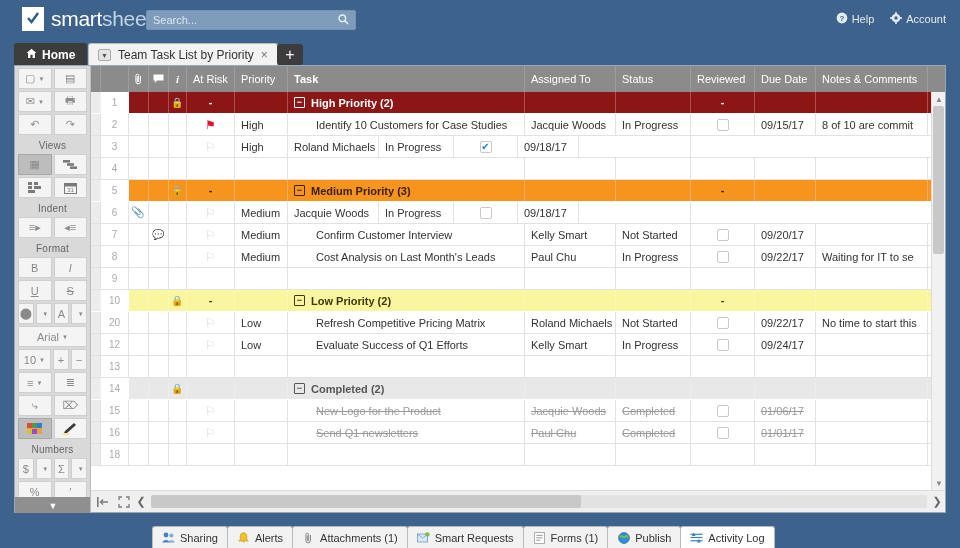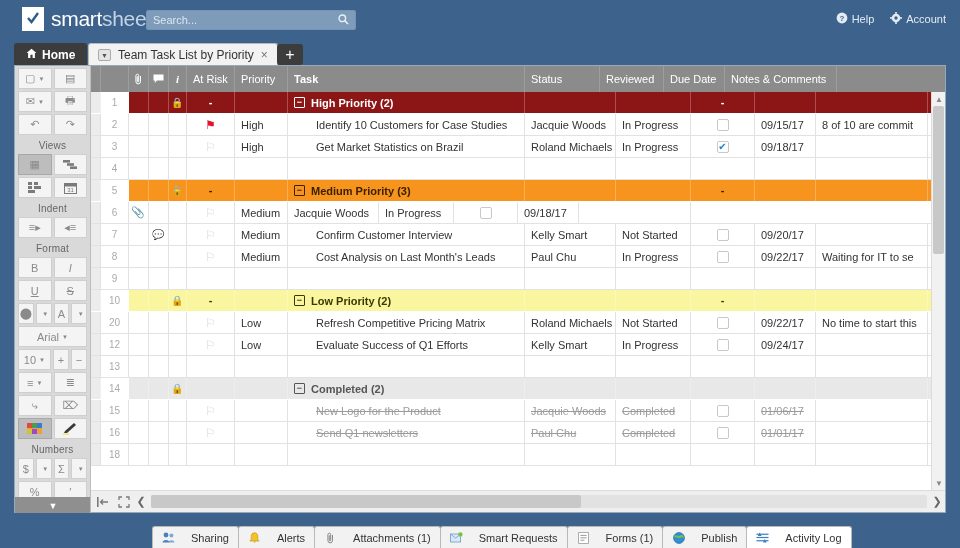--- a/index.html
+++ b/index.html
@@ -206,21 +206,21 @@
   .harrow { width: 16px; text-align: center; color: #666; font-size: 11px; }
 
   
   .botbar {
     position: absolute; left: 0; bottom: 0; width: 960px; height: 35px;
     background: #3d628b;
   }
   .botbar .tabs { position: absolute; left: 152px; bottom: 0; display: flex; align-items: flex-end; }
   .btab {
     height: 22px; background: #f2f2f2; border: 1px solid #b9b9b9; border-bottom: none;
-    border-radius: 3px 3px 0 0; display: flex; align-items: center; gap: 16px;
+    border-radius: 3px 3px 0 0; display: flex; align-items: center; gap: 5px;
     padding: 0 9px; font-size: 11px; color: #333; margin-right: -1px;
   }
   .btab.active { background: #fff; }
   .bi { width: 13px; height: 13px; display: flex; align-items: center; justify-content: center; }
 </style>
 </head>
 <body>
 
 <div id="app">
 
@@ -462,20 +462,21 @@
           <svg width="11" height="10" viewBox="0 0 11 10">
             <path d="M0.5 0.5 H10.5 V6.5 H4 L1.8 9 V6.5 H0.5 Z" fill="#fff"></path>
           </svg>
         </div>
         <div class="hc ctr" style="width:18px">
           <i style="font-family:'Liberation Serif',serif;font-weight:bold;">i</i>
         </div>
         <div class="hc" style="width:48px">At Risk</div>
         <div class="hc" style="width:53px">Priority</div>
         <div class="hc bold" style="width:237px">Task</div>
+        <div class="hc" style="width:91px">Assigned To</div>
         <div class="hc" style="width:75px">Status</div>
         <div class="hc" style="width:64px">Reviewed</div>
         <div class="hc" style="width:61px">Due Date</div>
         <div class="hc" style="width:112px">Notes &amp; Comments</div>
       </div>
 
       <div class="gbody" id="grid-body">
           <div class="row sect sect-red">
             <div class="cell rowgut" style="width: 10px; flex: 0 0 10px;"></div>
             <div class="cell rownum ctr" style="width: 28px; flex: 0 0 28px;">1</div>
@@ -535,23 +536,20 @@
             <div class="cell rowgut" style="width: 10px; flex: 0 0 10px;"></div>
             <div class="cell rownum ctr" style="width: 28px; flex: 0 0 28px;">3</div>
             <div class="cell ctr" style="width: 20px; flex: 0 0 20px;"></div>
             <div class="cell ctr" style="width: 20px; flex: 0 0 20px;"></div>
             <div class="cell ctr" style="width: 18px; flex: 0 0 18px;"></div>
             <div class="cell ctr" style="width: 48px; flex: 0 0 48px;">
               <span class="flag off">⚐</span>
             </div>
             <div class="cell " style="width: 53px; flex: 0 0 53px;">
               <span>High</span>
-            </div>
-            <div class="cell " style="width: 237px; flex: 0 0 237px;">
-              <span style="padding-left:22px">Get Market Statistics on Brazil</span>
             </div>
             <div class="cell " style="width: 91px; flex: 0 0 91px;">
               <span>Roland Michaels</span>
             </div>
             <div class="cell " style="width: 75px; flex: 0 0 75px;">
               <span>In Progress</span>
             </div>
             <div class="cell ctr" style="width: 64px; flex: 0 0 64px;">
               <span class="chk">✔</span>
             </div>

